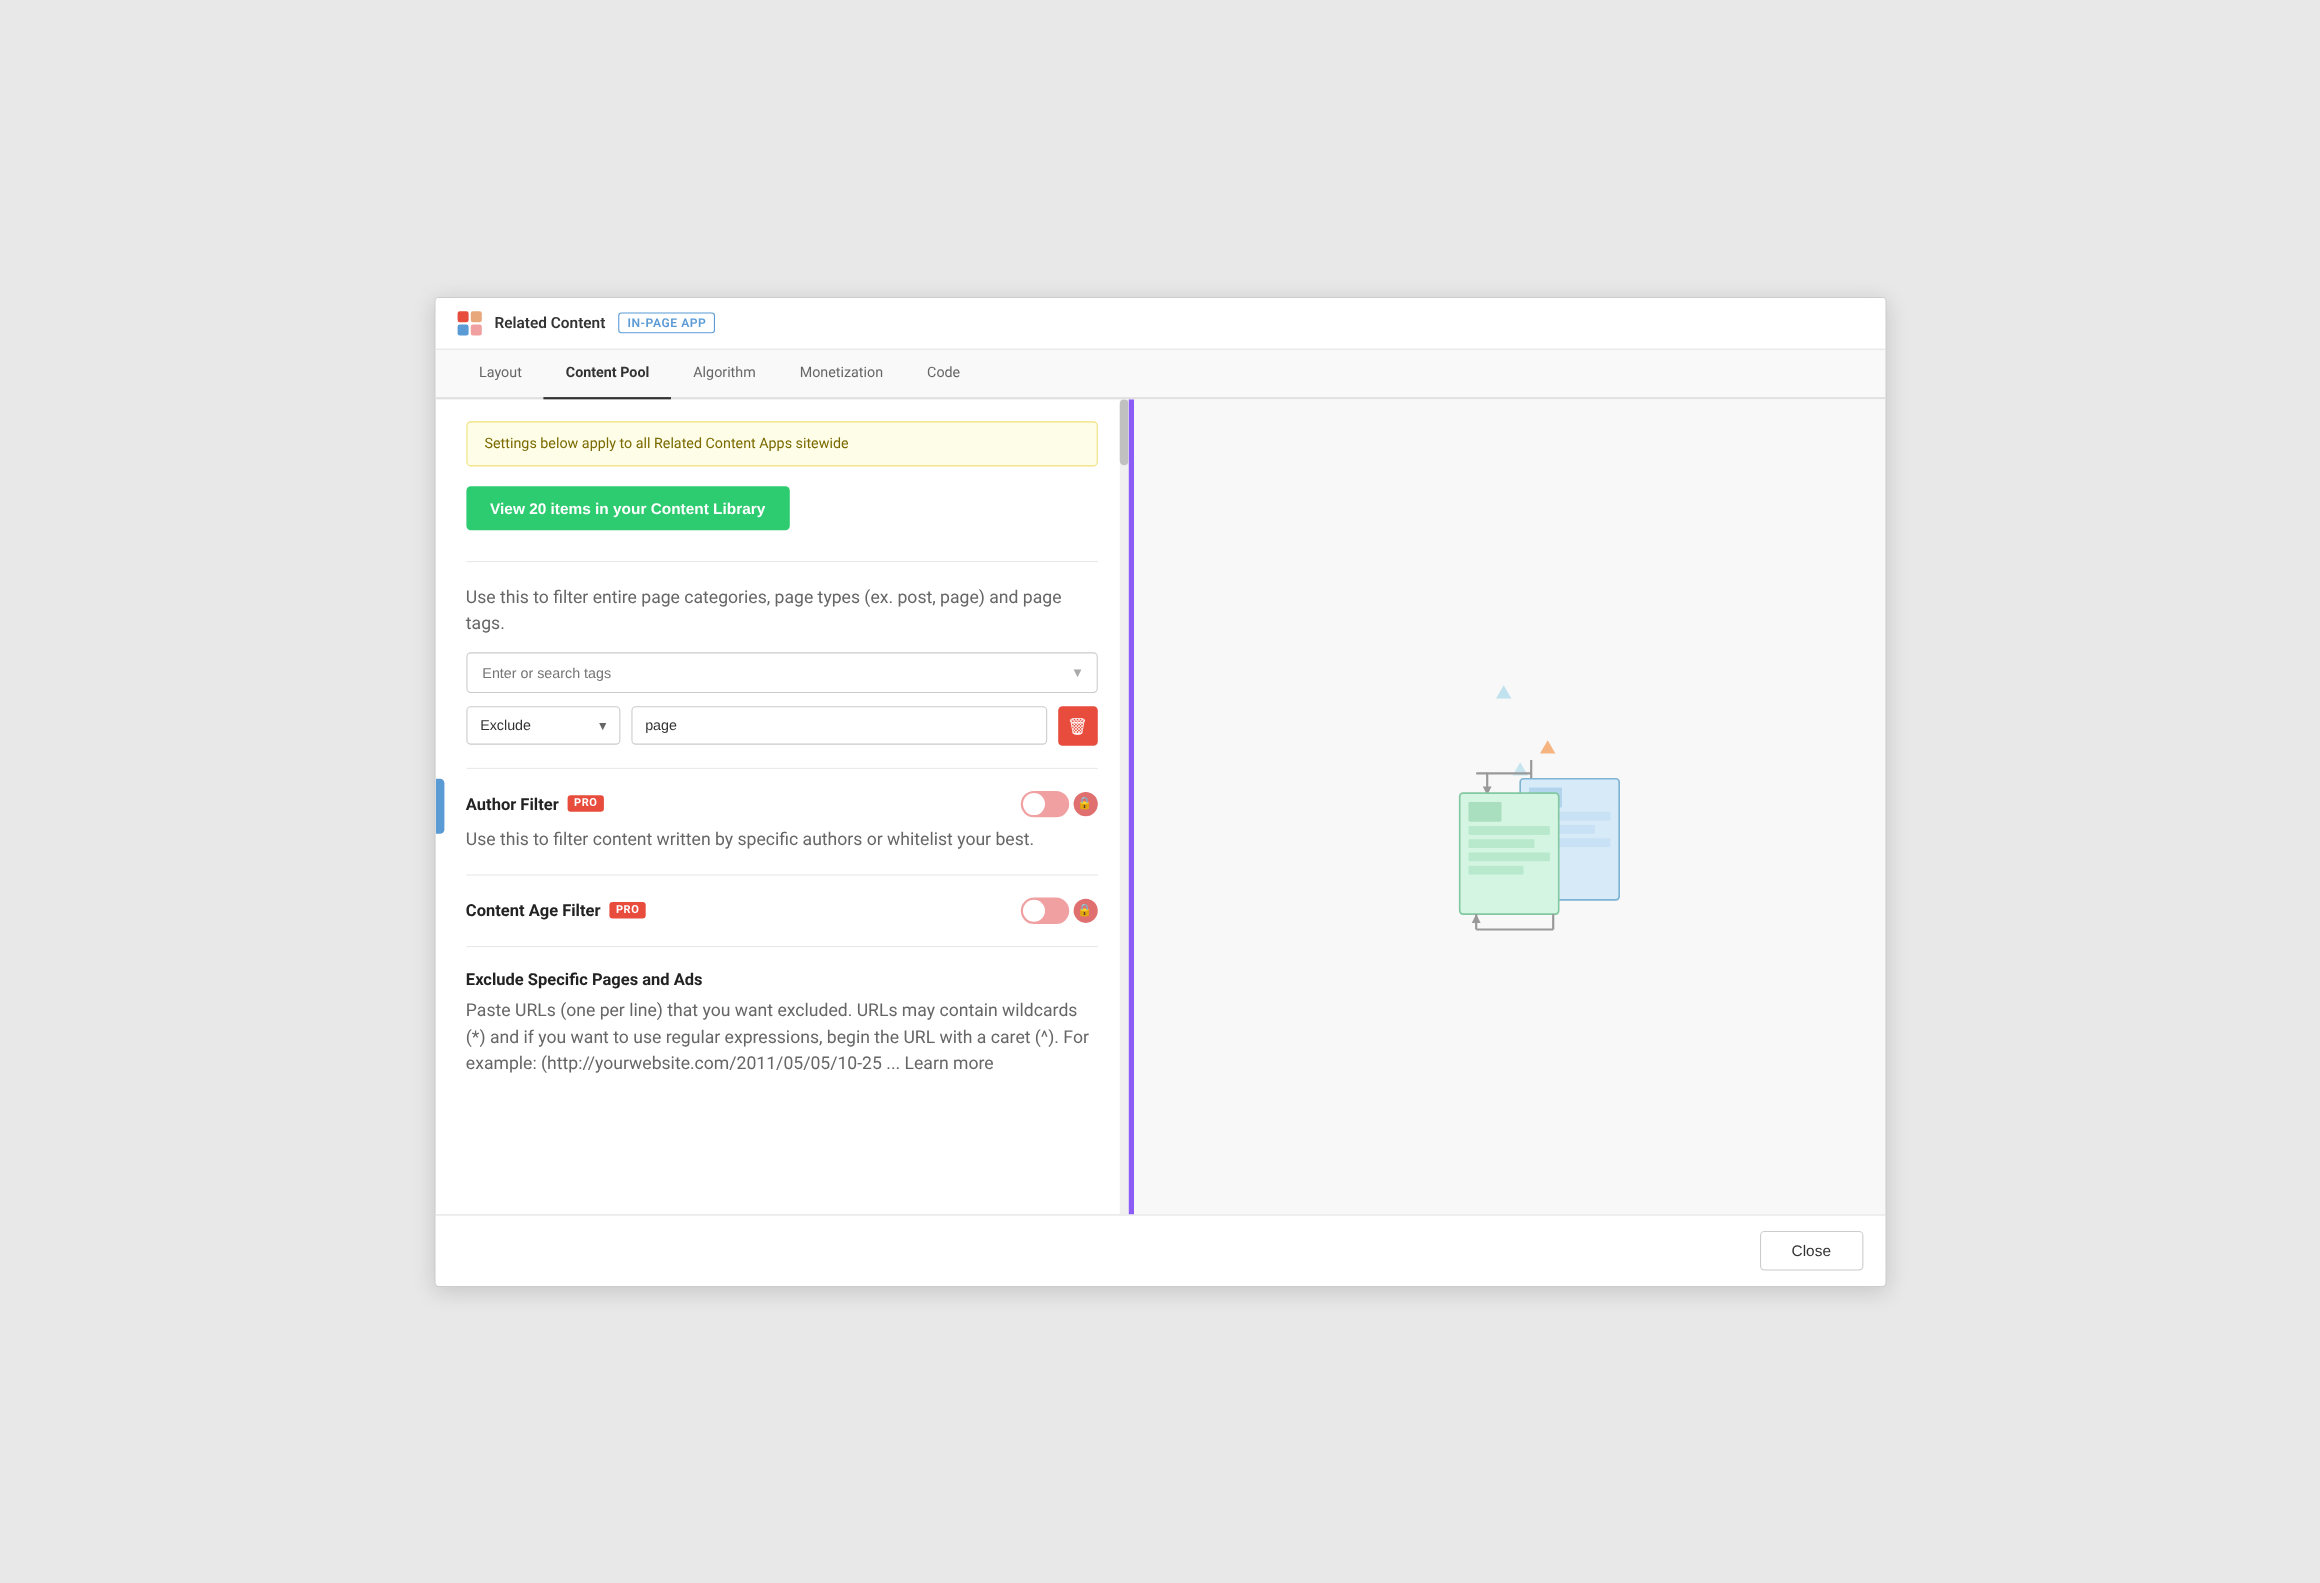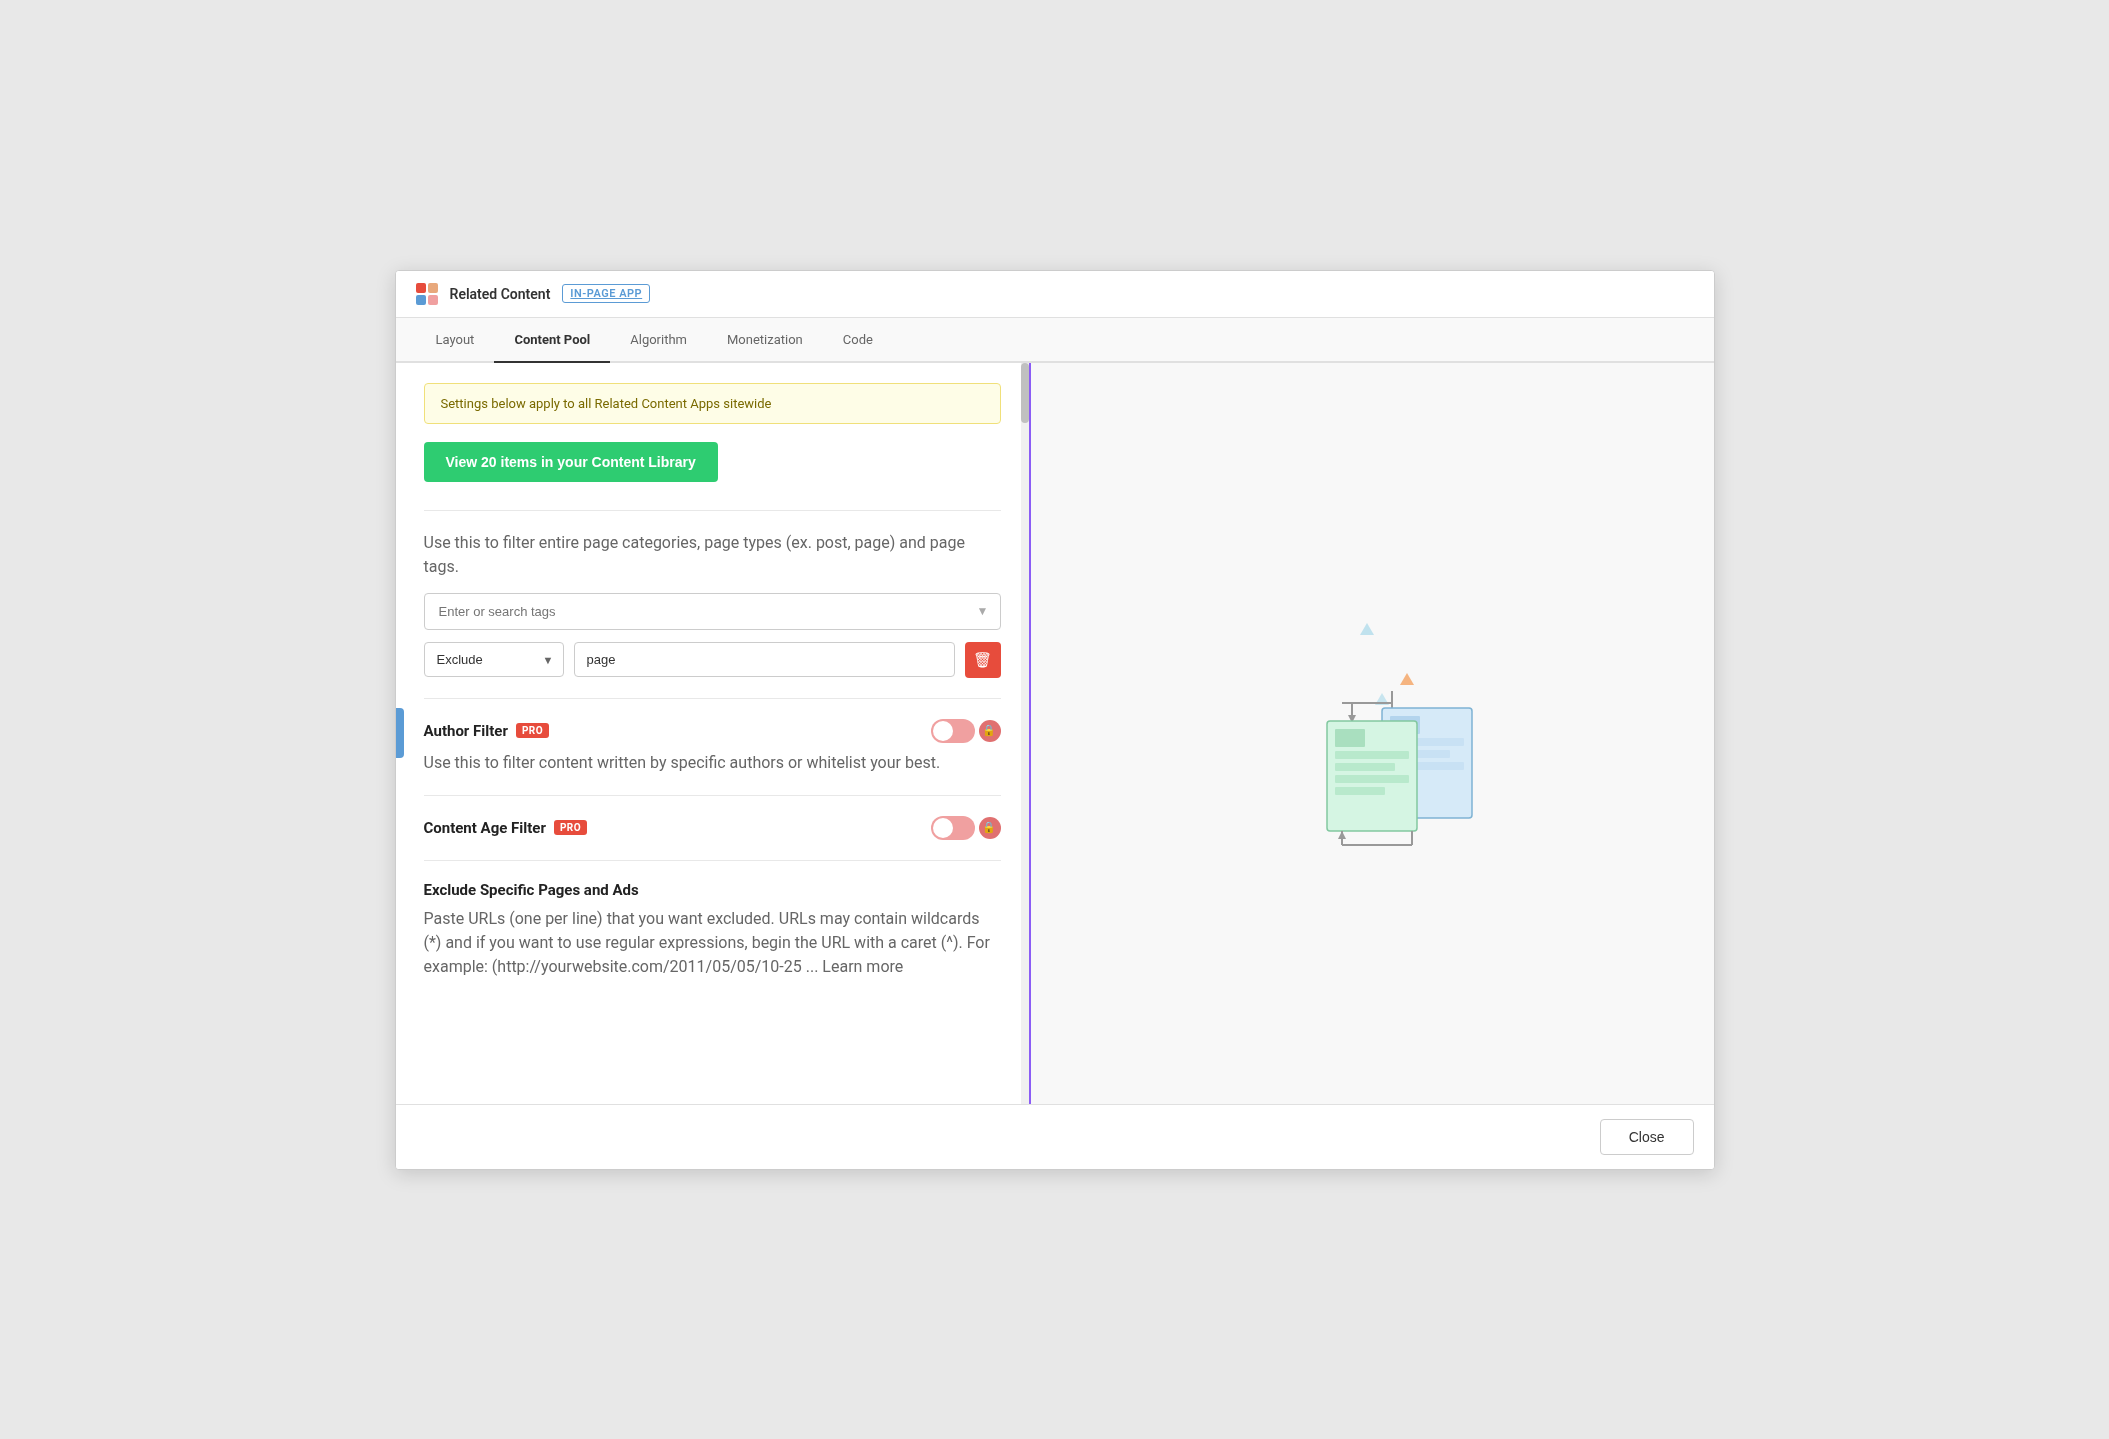--- a/index.html
+++ b/index.html
@@ -57,21 +57,20 @@
       color: #333;
     }
     .in-page-badge {
       border: 1.5px solid #5b9bd5;
       color: #5b9bd5;
       font-size: 11px;
       font-weight: 600;
       padding: 2px 7px;
       border-radius: 3px;
       letter-spacing: 0.5px;
-      text-decoration: underline;
     }
     
     .tabs {
       display: flex;
       border-bottom: 2px solid #e0e0e0;
       background: #f9f9f9;
       padding: 0 20px;
     }
     .tab {
       padding: 14px 20px;
@@ -89,21 +88,21 @@
     }
     
     .body {
       display: flex;
       flex: 1;
       overflow: hidden;
     }
     
     .left-panel {
       width: 635px;
-      border-right: 2px solid #8b5cf6;
+      border-right: 5px solid #8b5cf6;
       overflow-y: auto;
       position: relative;
     }
     .scroll-track {
       position: absolute;
       right: 0;
       top: 0;
       bottom: 0;
       width: 8px;
       background: #f0f0f0;

